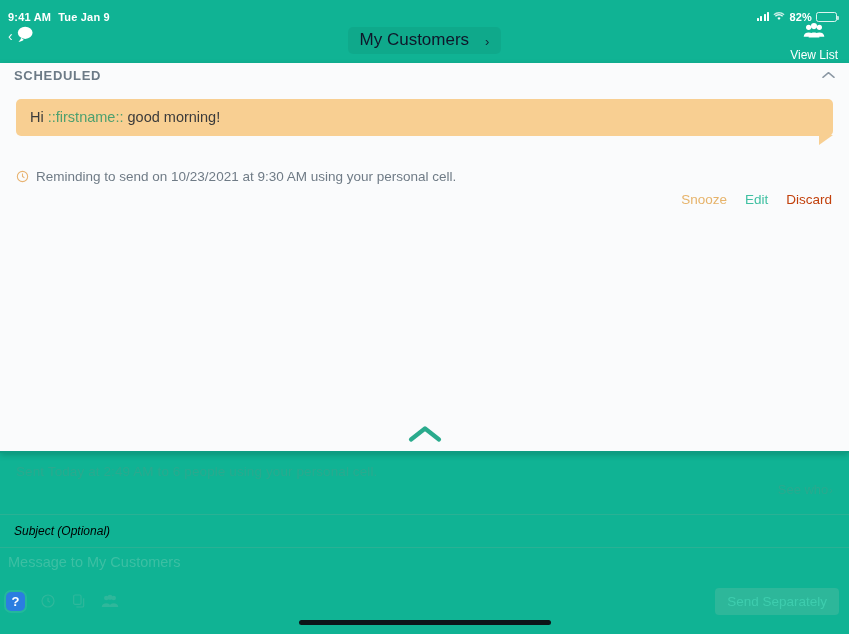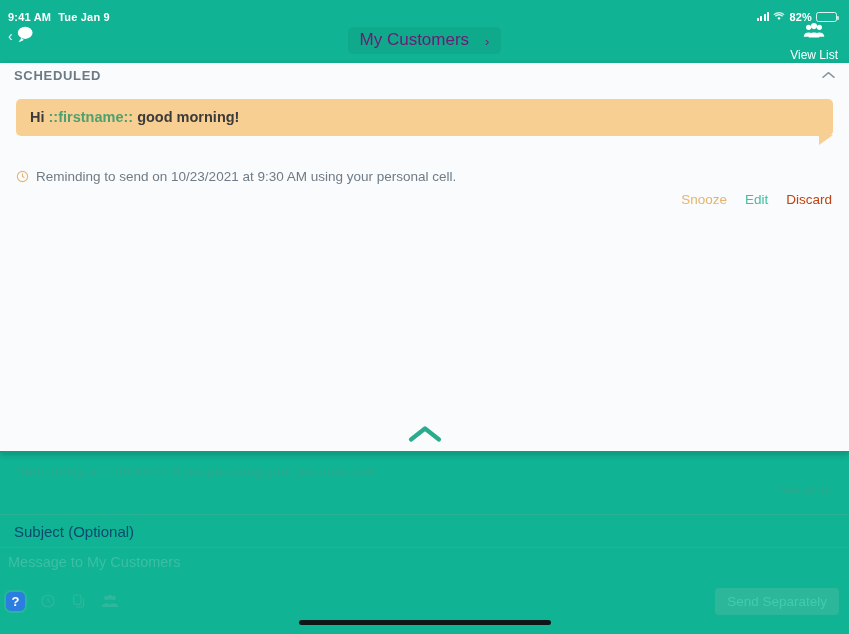--- a/index.html
+++ b/index.html
@@ -32,21 +32,21 @@
     position:absolute; right:16px; top:30px;
     font-size:13px; color:#2aa98e;
   }
   .see-who .chev { font-size:11px; margin-left:1px; }
 
   .field-divider { height:1px; background:#2ab194; margin:0; }
 
   .subject-field {
     height:32px; display:flex; align-items:center;
     padding:0 14px;
-    font-size:15px; color:#0c4a6e;
+    font-size:12px; color:#000000;font-style:italic;
   }
   .message-field {
     height:34px; display:flex; align-items:flex-start;
     padding:6px 14px 0 8px;
     font-size:14.5px; color:#3cbfa3;
   }
 
   
   #bg-toolbar {
     position:absolute; left:0; right:0; bottom:18px;
@@ -120,21 +120,21 @@
   }
   #nav-back .bchev { font-size:14px; opacity:.95; }
   #nav-title-wrap {
     position:absolute; left:0; right:0; top:6px;
     display:flex; justify-content:center;
   }
   #nav-title {
     background:rgba(0,0,0,.055);
     border-radius:5px;
     padding:3px 12px 4px 12px;
-    color:#701a75; font-size:17px;
+    color:#0f172a; font-size:17px;
     display:flex; align-items:center; gap:16px;text-align:right;
   }
   #nav-title .tchev { font-size:13px; opacity:.9; position:relative; top:1px; }
   #view-list {
     position:absolute; right:11px; top:1px;
     display:flex; flex-direction:column; align-items:center; gap:5px;
     color:#fff;
   }
   #view-list .vl-label { font-size:12px; }
 
@@ -149,21 +149,21 @@
   #panel-head {
     height:24px;
     display:flex; align-items:center; justify-content:space-between;
     padding:0 14px 0 14px;
   }
   #panel-title {
     font-size:13px; font-weight:bold; color:#6c7a86; letter-spacing:.7px;
   }
   #panel-collapse { color:#8b98a4; font-size:12px; line-height:1; }
 
-  #bubble-wrap { padding:12px 16px 8px 16px; position:relative;font-weight:bold; }
+  #bubble-wrap { padding:12px 16px 8px 16px; position:relative; }
   #bubble {
     background:#f8cf92;
     border-radius:5px;
     padding:10px 14px 11px 14px;
     font-size:14.5px; color:#3b3b3b;
     position:relative;
     width:817px;
   }
   #bubble .tok { color:#4da06f; }
   #bubble-tail {

